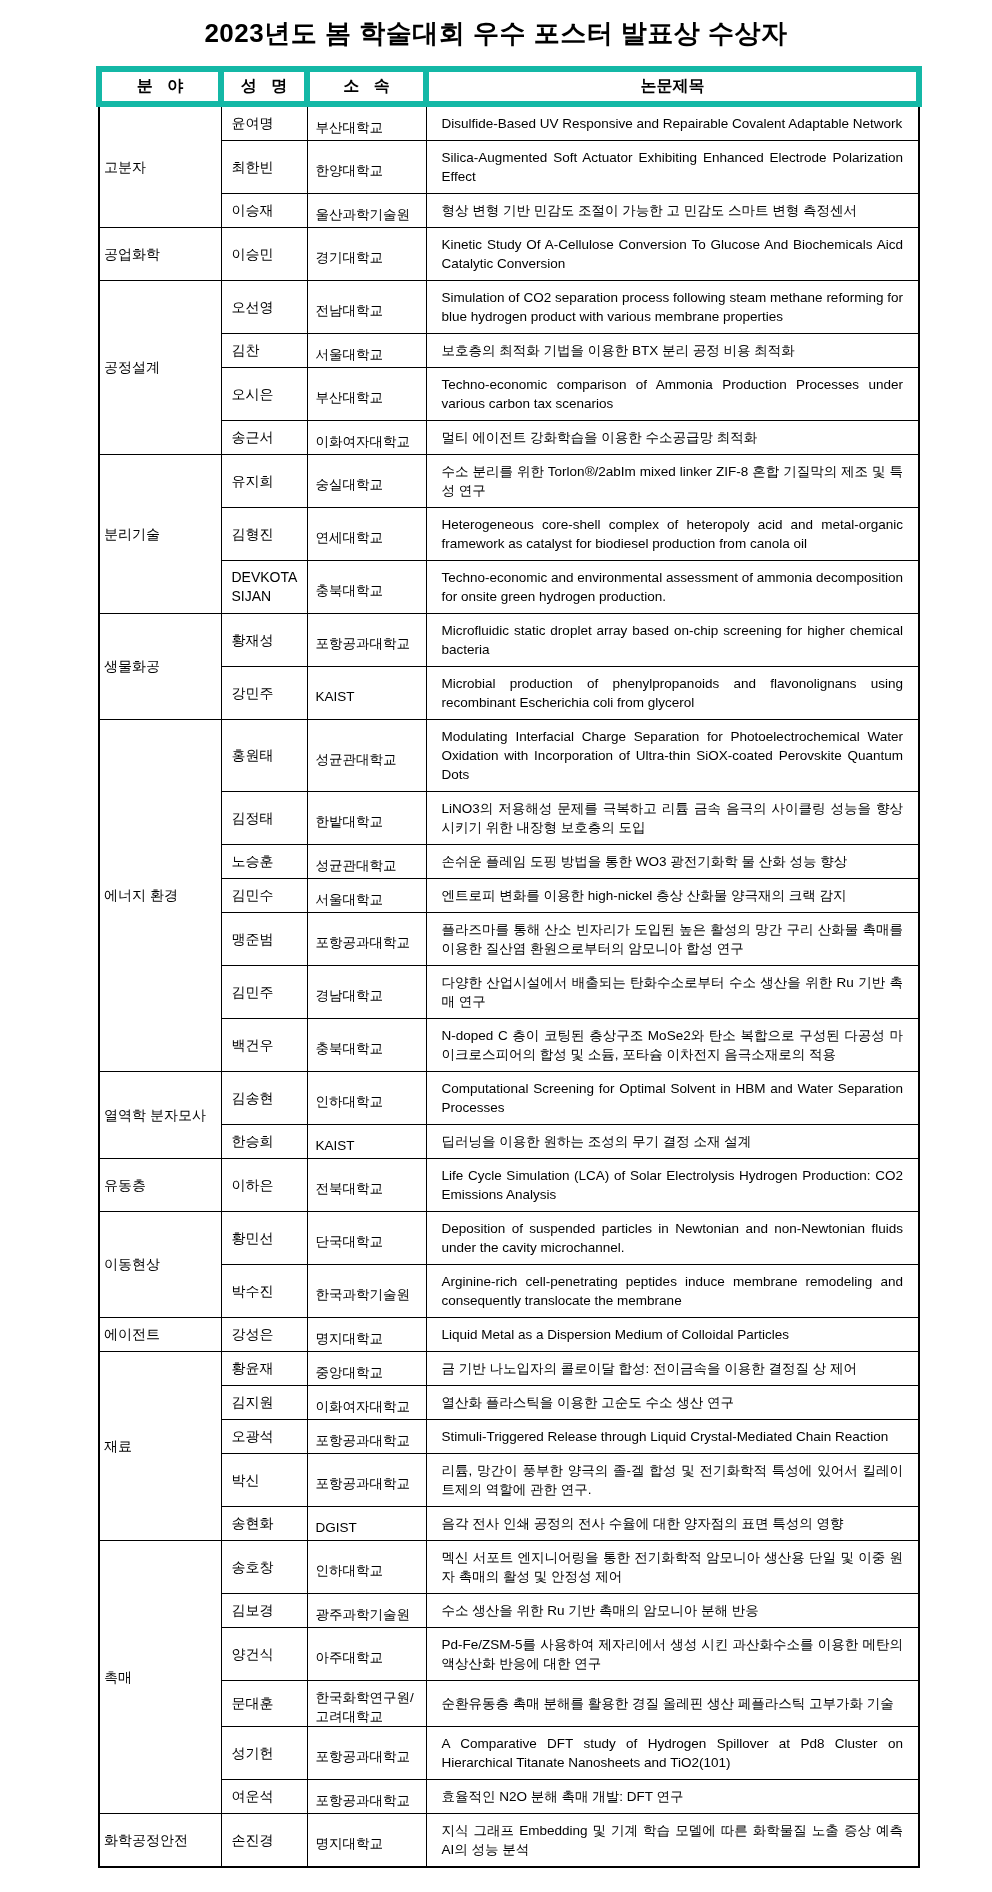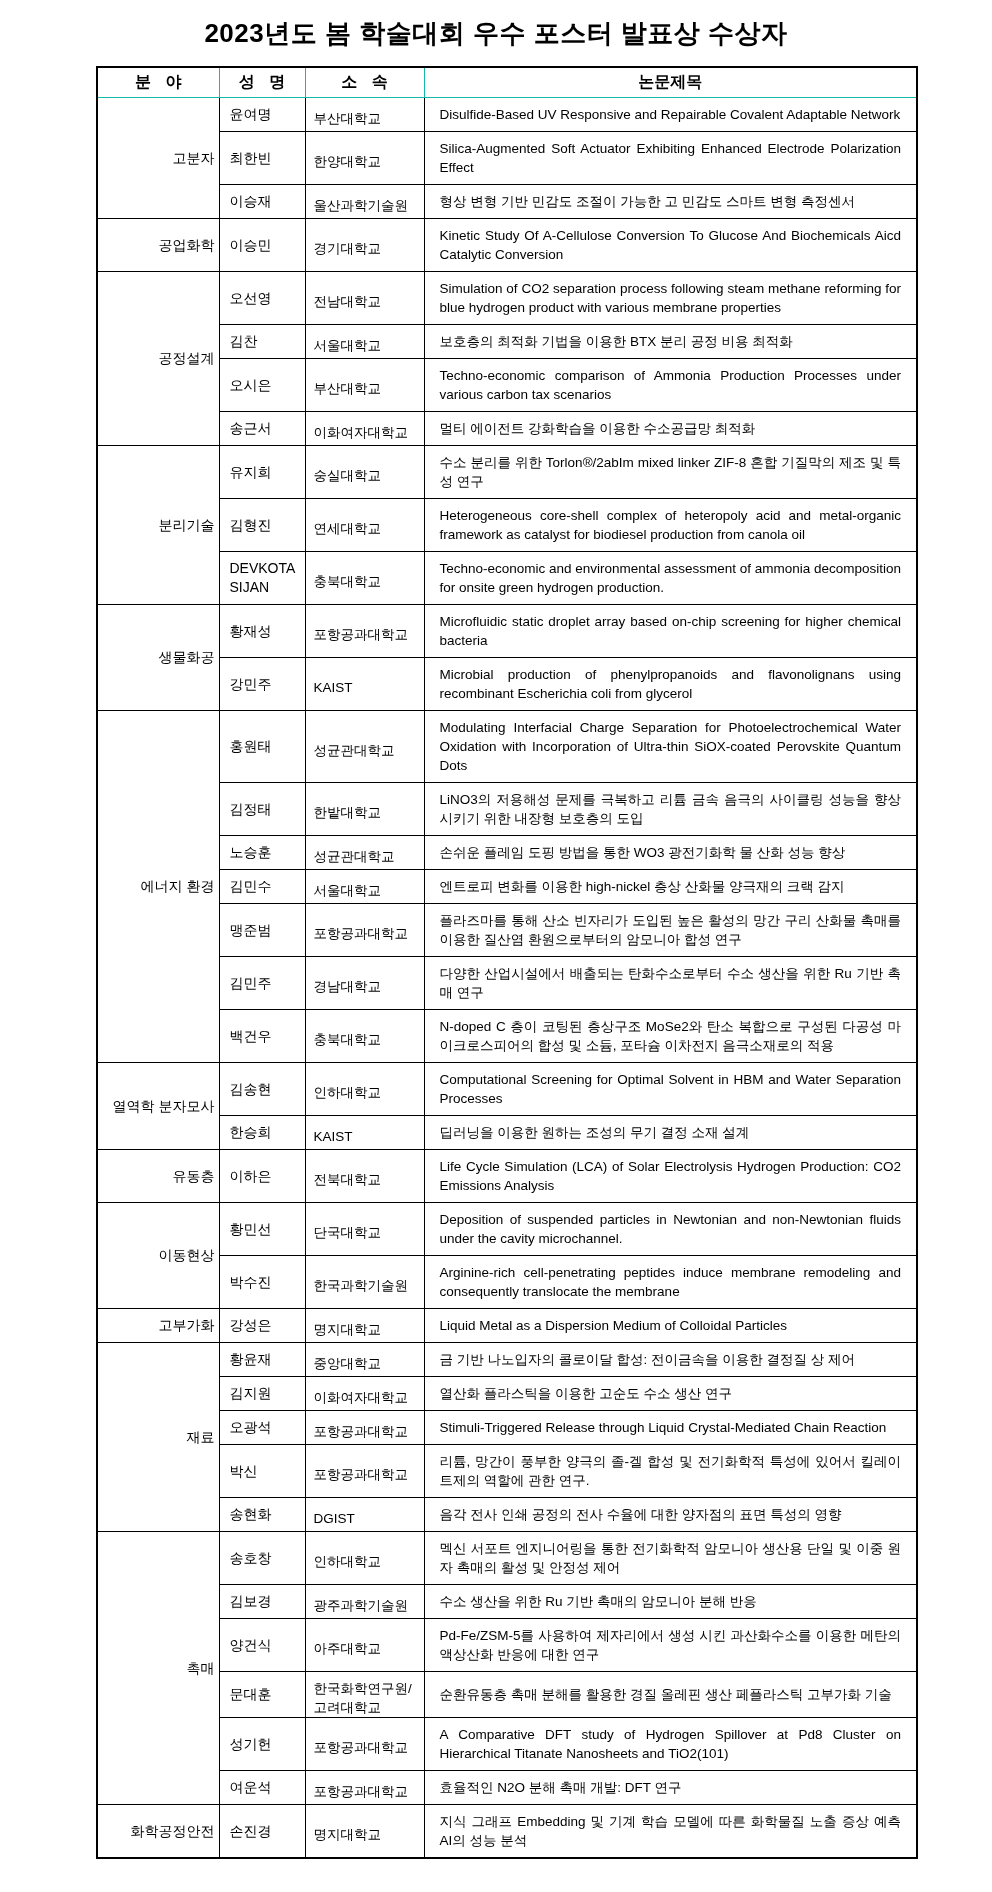--- a/index.html
+++ b/index.html
@@ -26,35 +26,35 @@
     table-layout: fixed;
     margin-left: 96px;
     width: 820px;
     border: 2px solid #000;
   }
   col.c-field { width: 122px; }
   col.c-name  { width: 86px;  }
   col.c-affil { width: 119px; }
   col.c-title { width: 493px; }
   th {
-    border: 1px solid #14b8a6;
+    border: 6px solid #14b8a6;
     font-size: 16px;
     font-weight: 700;
     padding: 4px 2px;
     word-spacing: 10px;
     text-align: center;
     background: #ffffff;
   }
   td {
     border: 1px solid #000;
     vertical-align: middle;
     background: #ffffff;
   }
   td.field {
-    text-align: right;
+    text-align: left;
     font-size: 14px;
     padding: 6px 4px;
     line-height: 19px;
   }
   td.name {
     font-size: 14px;
     padding: 7px 6px 7px 10px;
     line-height: 19px;
     margin-left: 20px;
   }
@@ -229,21 +229,21 @@
       <td class="affil">단국대학교</td>
       <td class="ptitle">Deposition of suspended particles in Newtonian and non-Newtonian fluids under the cavity microchannel.</td>
     </tr>
     <tr>
       <td class="name">박수진</td>
       <td class="affil">한국과학기술원</td>
       <td class="ptitle">Arginine-rich cell-penetrating peptides induce membrane remodeling and consequently translocate the membrane</td>
     </tr>
 
     <tr>
-      <td class="field">고부가화</td>
+      <td class="field">에이전트</td>
       <td class="name">강성은</td>
       <td class="affil">명지대학교</td>
       <td class="ptitle">Liquid Metal as a Dispersion Medium of Colloidal Particles</td>
     </tr>
 
     <tr>
       <td class="field" rowspan="5">재료</td>
       <td class="name">황윤재</td>
       <td class="affil">중앙대학교</td>
       <td class="ptitle">금 기반 나노입자의 콜로이달 합성: 전이금속을 이용한 결정질 상 제어</td>

